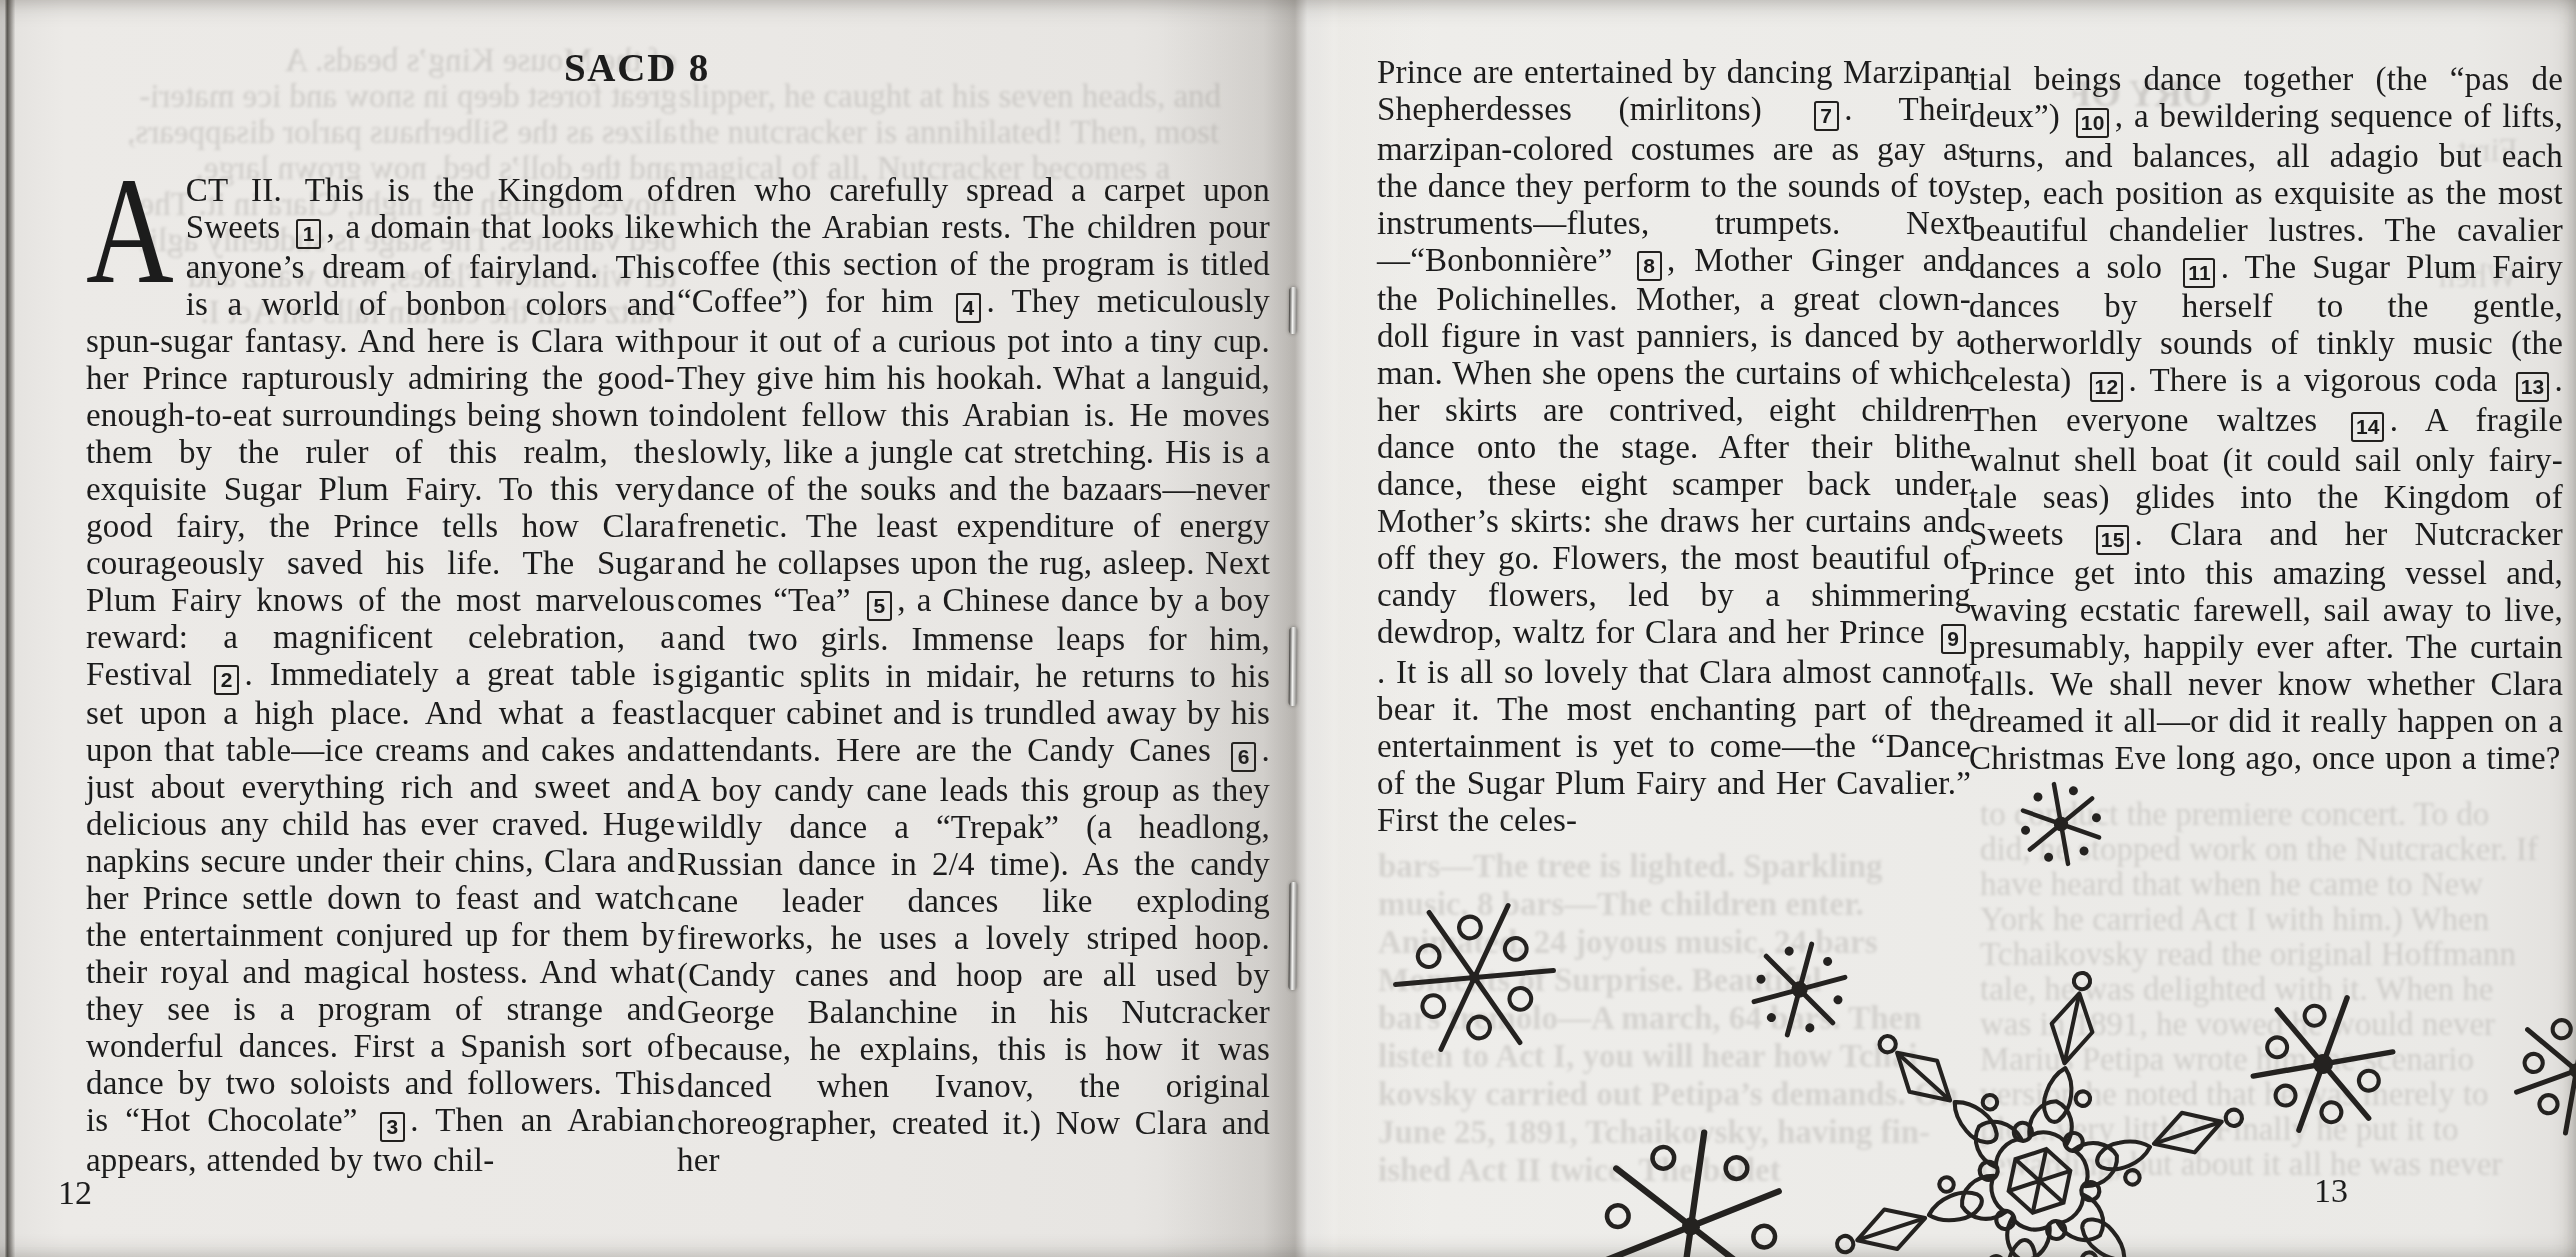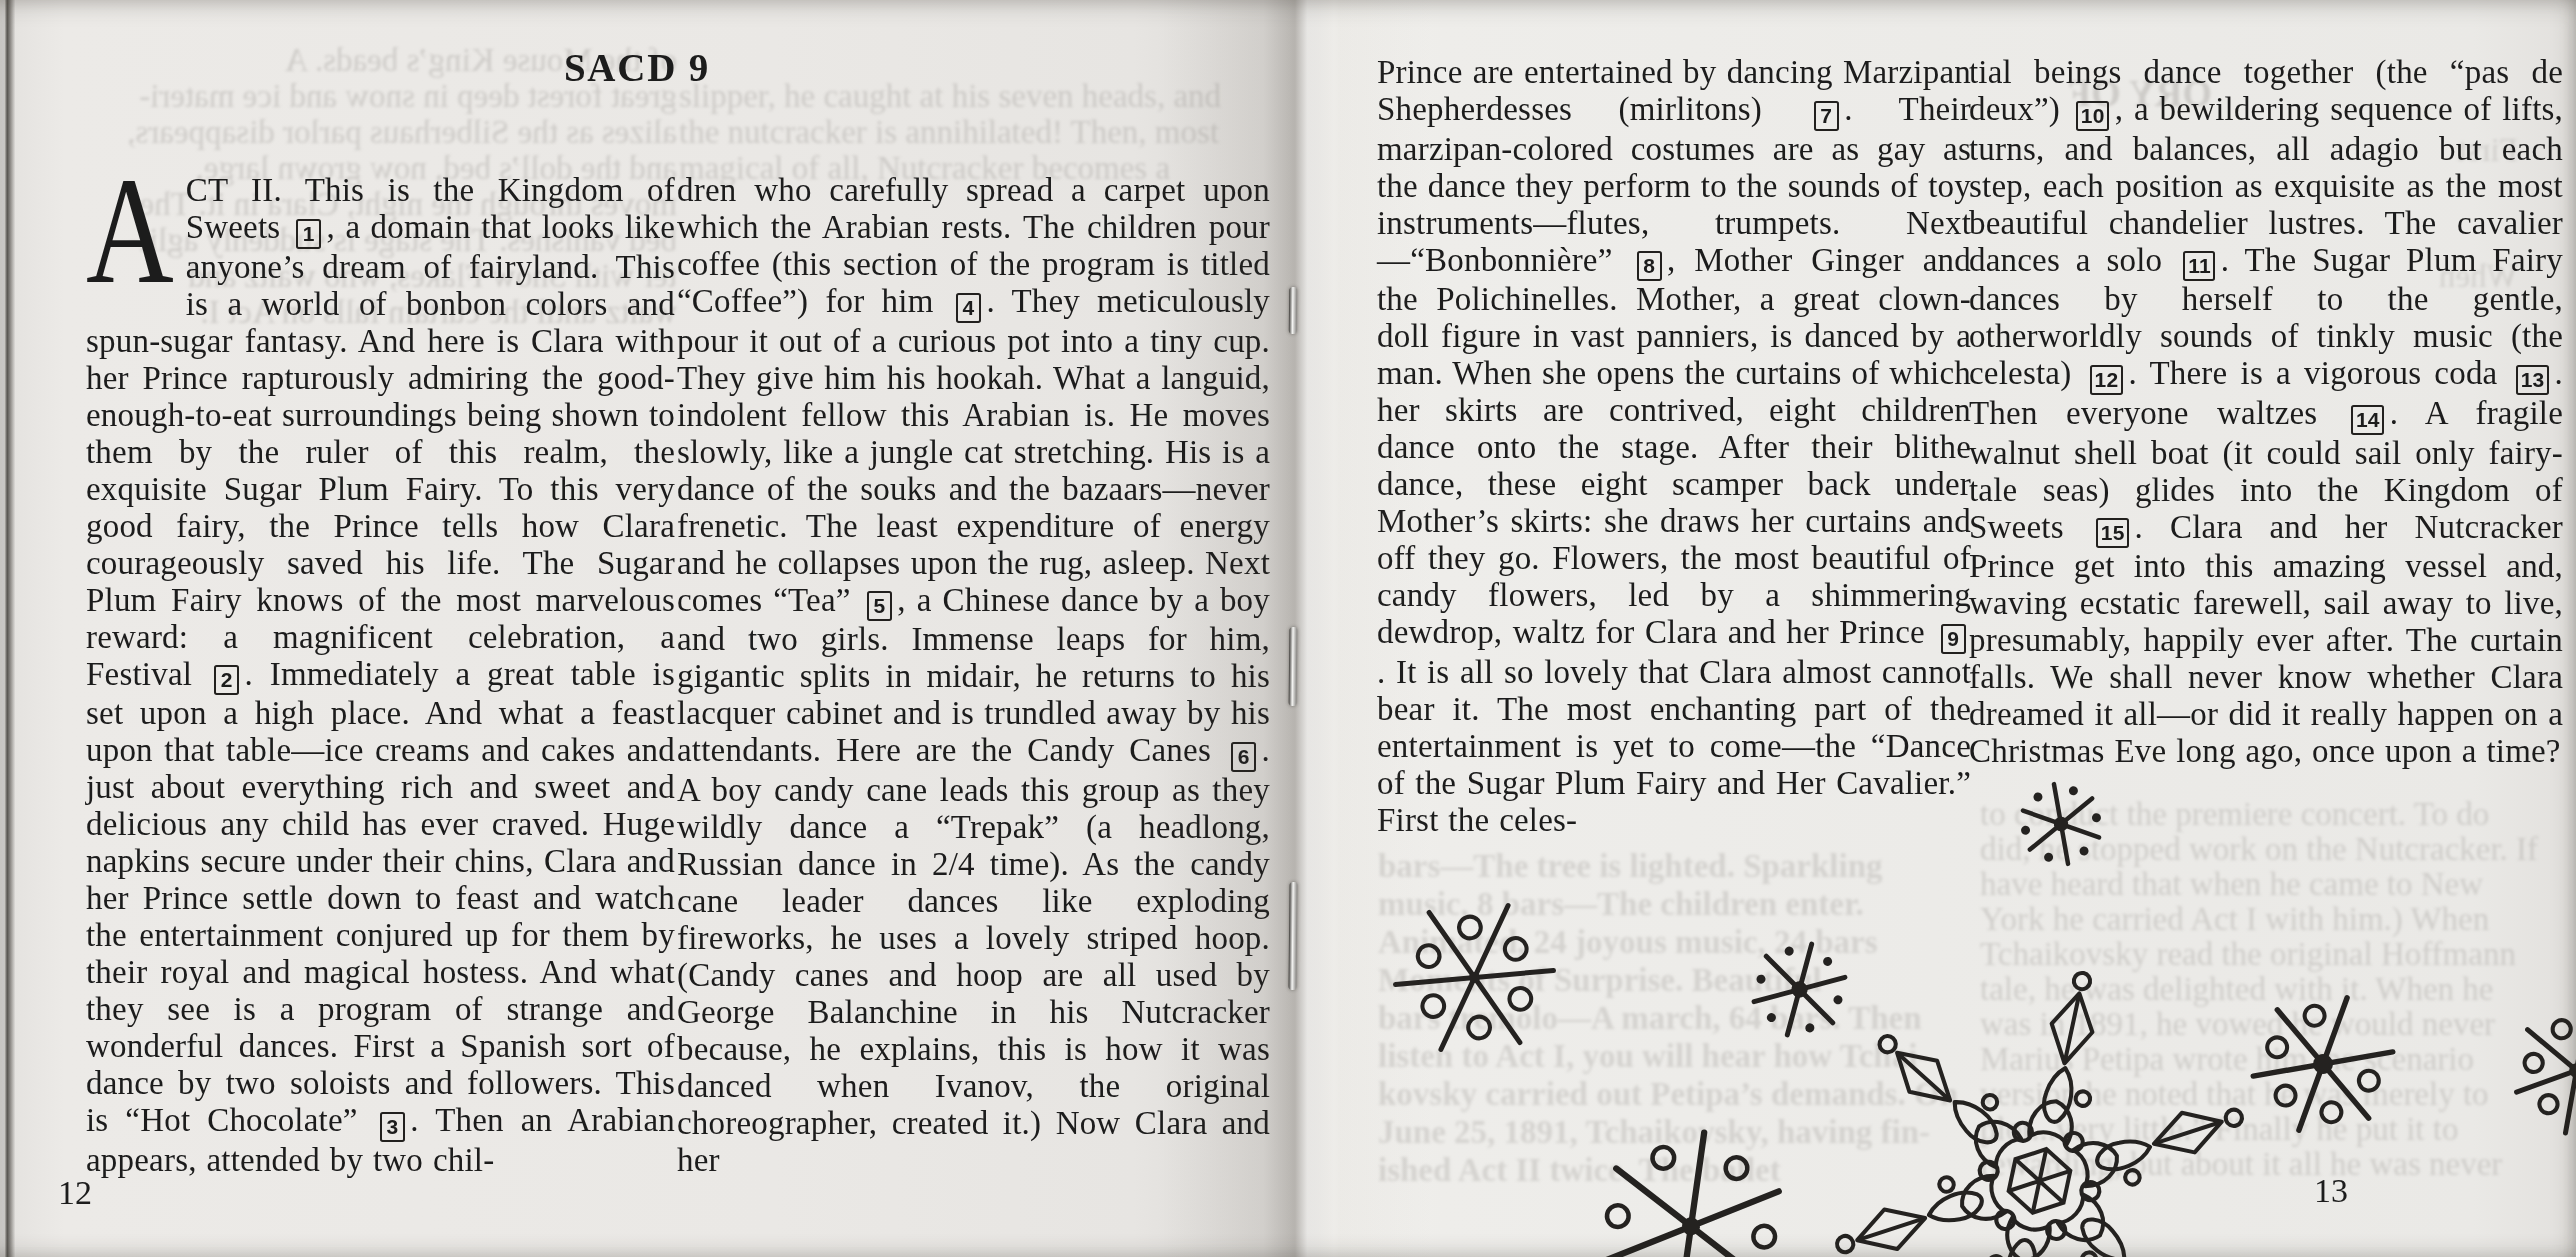--- a/index.html
+++ b/index.html
@@ -86,32 +86,32 @@
       <div>version he noted that he was merely to</div>
       <div>plot...very little.” Finally he put it to</div>
       <div>rewarding, but about it all he was never</div>
     </div>
   <div class="ghost ghost-big mirror" style="left:2068px;top:72px">ORY OF</div>
   <div class="ghost gm mirror" style="left:2439px;top:87px">
       <div>First</div>
       <div>When</div>
     </div>
 
-  <div class="header">SACD 9</div>
+  <div class="header">SACD 8</div>
 
   <div class="col" style="left:86px;top:172px;width:589px">
     <span class="dropcap">A</span><span>CT II. This is the Kingdom of Sweets <span class="numbox">1</span>, a domain that looks like anyone’s dream of fairyland. This is a world of bonbon colors and spun-sugar fantasy. And here is Clara with her Prince rapturously admiring the good-enough-to-eat surroundings being shown to them by the ruler of this realm, the exquisite Sugar Plum Fairy. To this very good fairy, the Prince tells how Clara courageously saved his life. The Sugar Plum Fairy knows of the most marvelous reward: a magnificent celebration, a Festival <span class="numbox">2</span>. Immediately a great table is set upon a high place. And what a feast upon that table—ice creams and cakes and just about everything rich and sweet and delicious any child has ever craved. Huge napkins secure under their chins, Clara and her Prince settle down to feast and watch the entertainment conjured up for them by their royal and magical hostess. And what they see is a program of strange and wonderful dances. First a Spanish sort of dance by two soloists and followers. This is “Hot Chocolate” <span class="numbox">3</span>. Then an Arabian appears, attended by two chil-</span>
   </div>
   <div class="col" style="left:677px;top:172px;width:593px">
     <span>dren who carefully spread a carpet upon which the Arabian rests. The children pour coffee (this section of the program is titled “Coffee”) for him <span class="numbox">4</span>. They meticulously pour it out of a curious pot into a tiny cup. They give him his hookah. What a languid, indolent fellow this Arabian is. He moves slowly, like a jungle cat stretching. His is a dance of the souks and the bazaars—never frenetic. The least expenditure of energy and he collapses upon the rug, asleep. Next comes “Tea” <span class="numbox">5</span>, a Chinese dance by a boy and two girls. Immense leaps for him, gigantic splits in midair, he returns to his lacquer cabinet and is trundled away by his attendants. Here are the Candy Canes <span class="numbox">6</span>. A boy candy cane leads this group as they wildly dance a “Trepak” (a headlong, Russian dance in 2/4 time). As the candy cane leader dances like exploding fireworks, he uses a lovely striped hoop. (Candy canes and hoop are all used by George Balanchine in his Nutcracker because, he explains, this is how it was danced when Ivanov, the original choreographer, created it.) Now Clara and her</span>
   </div>
   <div class="col" style="left:1377px;top:54px;width:594px">
     <span>Prince are entertained by dancing Marzipan Shepherdesses (mirlitons) <span class="numbox">7</span>. Their marzipan-colored costumes are as gay as the dance they perform to the sounds of toy instruments—flutes, trumpets. Next—“Bonbonnière” <span class="numbox">8</span>, Mother Ginger and the Polichinelles. Mother, a great clown-doll figure in vast panniers, is danced by a man. When she opens the curtains of which her skirts are contrived, eight children dance onto the stage. After their blithe dance, these eight scamper back under Mother’s skirts: she draws her curtains and off they go. Flowers, the most beautiful of candy flowers, led by a shimmering dewdrop, waltz for Clara and her Prince <span class="numbox">9</span>. It is all so lovely that Clara almost cannot bear it. The most enchanting part of the entertainment is yet to come—the “Dance of the Sugar Plum Fairy and Her Cavalier.” First the celes-</span>
   </div>
-  <div class="col" style="left:1969px;top:54px;width:594px">
+  <div class="col" style="left:1969px;top:61px;width:594px">
     <span>tial beings dance together (the “pas de deux”) <span class="numbox">10</span>, a bewildering sequence of lifts, turns, and balances, all adagio but each step, each position as exquisite as the most beautiful chandelier lustres. The cavalier dances a solo <span class="numbox">11</span>. The Sugar Plum Fairy dances by herself to the gentle, otherworldly sounds of tinkly music (the celesta) <span class="numbox">12</span>. There is a vigorous coda <span class="numbox">13</span>. Then everyone waltzes <span class="numbox">14</span>. A fragile walnut shell boat (it could sail only fairy-tale seas) glides into the Kingdom of Sweets <span class="numbox">15</span>. Clara and her Nutcracker Prince get into this amazing vessel and, waving ecstatic farewell, sail away to live, presumably, happily ever after. The curtain falls. We shall never know whether Clara dreamed it all—or did it really happen on a Christmas Eve long ago, once upon a time?</span>
   </div>
 
   <div class="pagenum" style="left:58px;top:1174px">12</div>
   <div class="pagenum" style="left:2314px;top:1172px">13</div>
 
   <svg class="sf" style="left:1818px;top:849px" width="443" height="408" viewBox="-245 -245 490 207">
     <defs>
       <g id="bigarm" stroke="#242220" stroke-width="4.5" fill="none" stroke-linecap="round" stroke-linejoin="round">
         <circle cx="0" cy="-226" r="9"></circle>

